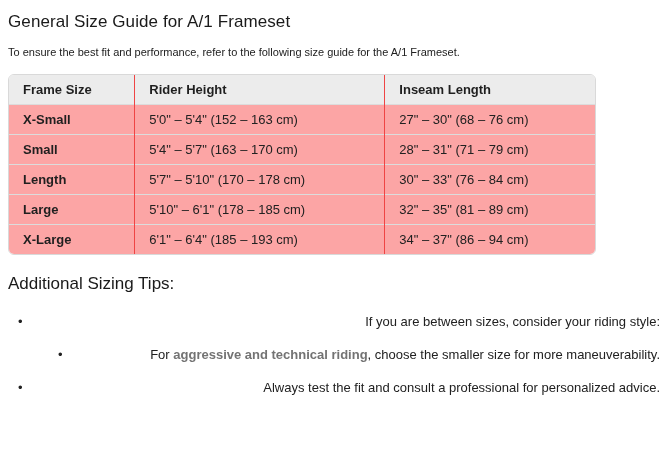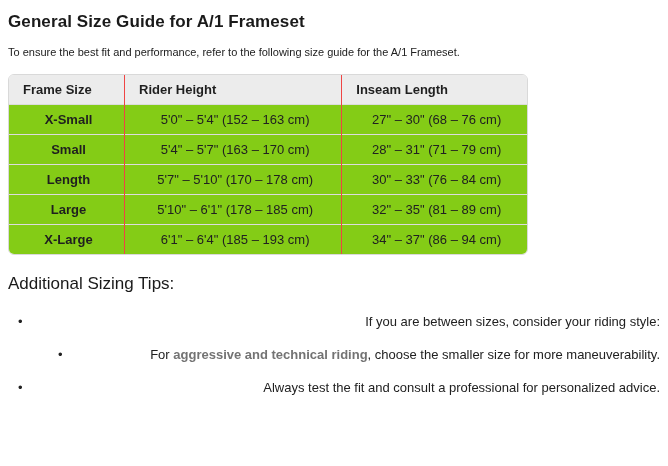--- a/index.html
+++ b/index.html
@@ -9,34 +9,34 @@
     font-family: "Liberation Sans", "DejaVu Sans", sans-serif;
     color: #1f1f1f;
     overflow: hidden;
   }
   .page { padding: 8px 8px 0 8px; }
 
   h1.doc-title {
     margin: 2px 0 0 0;
     font-size: 17px;
     line-height: 24px;
-    font-weight: 700;
+    font-weight: 400;
     color: #1a1a1a;
     letter-spacing: 0.1px;
   }
   p.intro {
     margin: 10px 0;
     font-size: 11px;
     line-height: 17px;
     color: #212121;
   }
 
   .table-wrap {
     margin: 13px 0 0 0;
-    width: 520px;
+    width: 588px;
     border: 1px solid #d9d9d9;
     border-radius: 6px;
     overflow: hidden;
   }
   table.size-table {
     border-collapse: collapse;
     width: 100%;
     font-size: 13px;
     color: #212121;
   }
@@ -48,22 +48,21 @@
     text-align: left;
     font-weight: 600;
     padding: 7px 10px 6px 14px;
     line-height: 16px;
     color: #1f1f1f;
   }
   table.size-table td {
     padding: 7px 10px 6px 14px;
     line-height: 16px;
     border-top: 1px solid #dcdcdc;
-    background: #84cc16;
-    text-align: center;
+    background: #fca5a5;
   }
   table.size-table th + th,
   table.size-table td + td { border-left: 1px solid #ef4444; }
   table.size-table td.size-col { font-weight: 600; color: #1f1f1f; }
 
   h2.tips-title {
     margin: 17px 0 18px 0;
     font-size: 17px;
     line-height: 23px;
     font-weight: 400;

